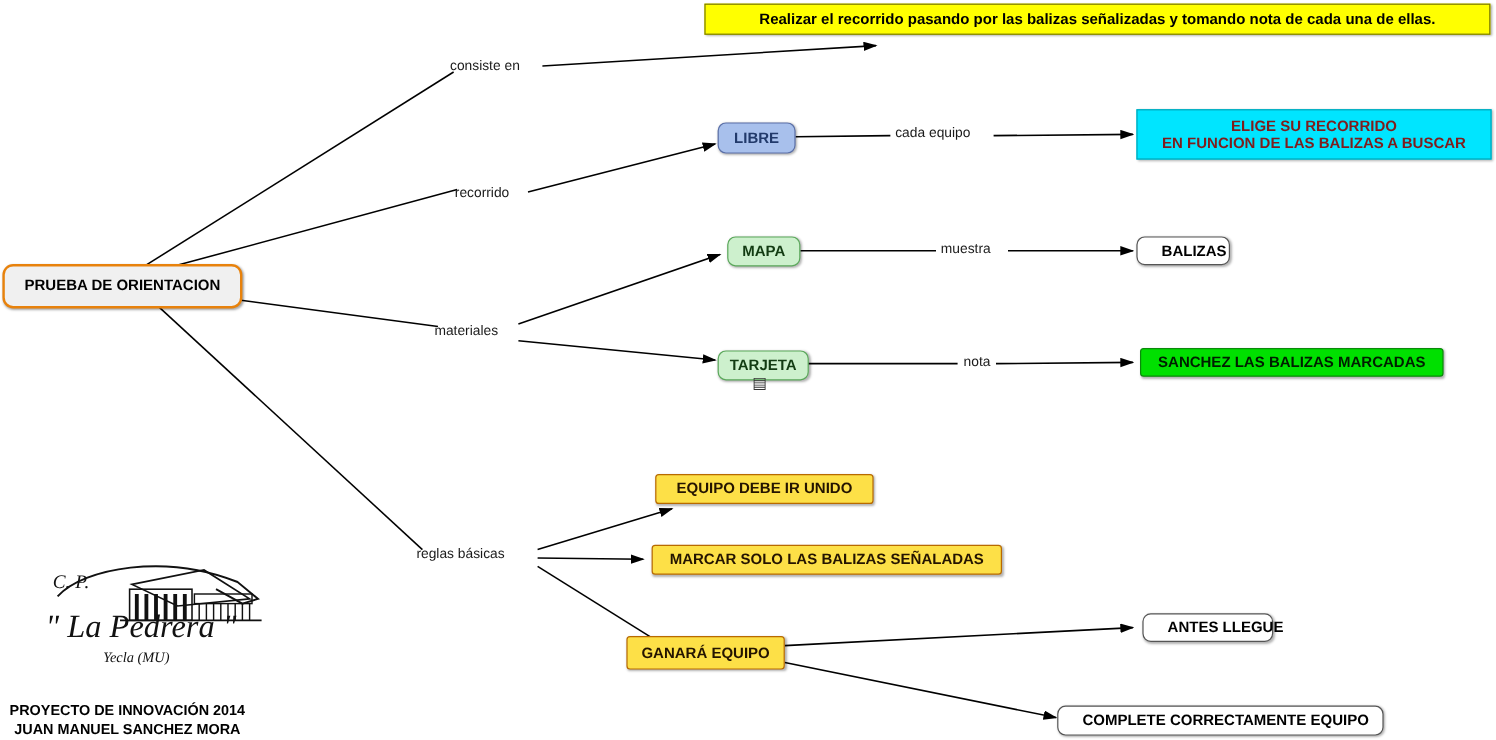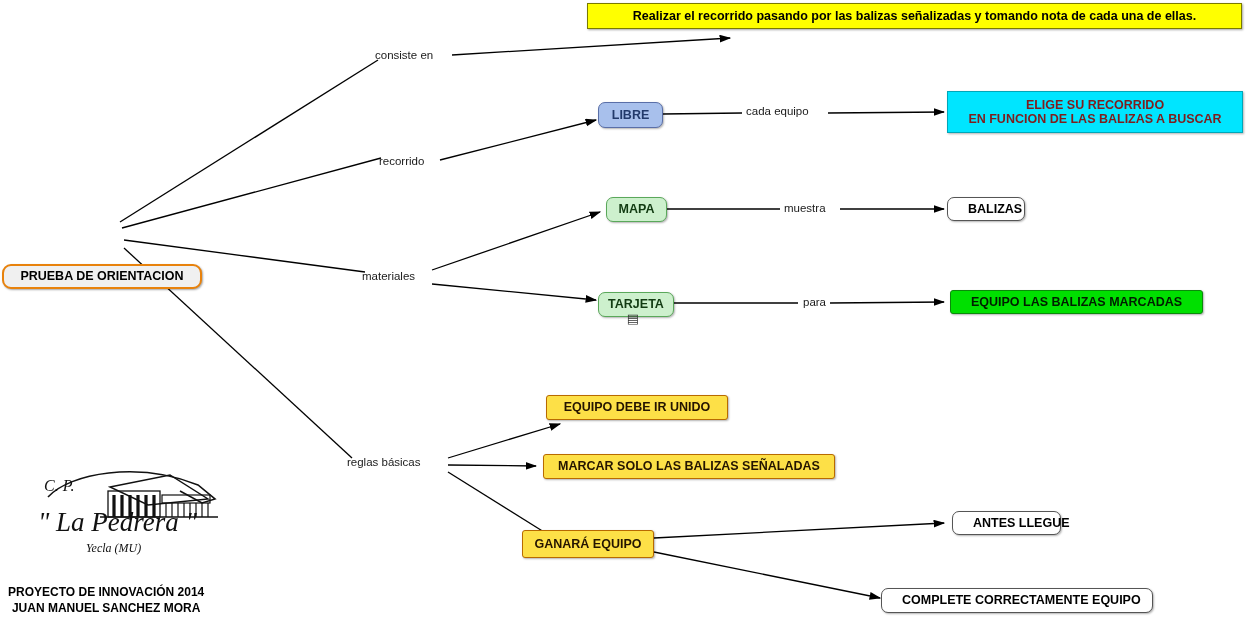--- a/index.html
+++ b/index.html
@@ -193,21 +193,21 @@
 
     <path d="M 448 465 L 536 466" stroke="#000" stroke-width="1.3" fill="none" marker-end="url(#arrow)"></path>
 
     <path d="M 448 472 L 544 532" stroke="#000" stroke-width="1.3" fill="none"></path>
 
     <path d="M 654 538 L 944 523" stroke="#000" stroke-width="1.3" fill="none" marker-end="url(#arrow)"></path>
 
     <path d="M 654 552 L 880 598" stroke="#000" stroke-width="1.3" fill="none" marker-end="url(#arrow)"></path>
   </svg>
 
-  <div class="node n-root" style="left:2px; top:220px; width:200px; height:25px;margin-top:44px;">
+  <div class="node n-root" style="left:2px; top:220px; width:200px; height:37px;">
     <span class="node-label">PRUEBA DE ORIENTACION</span>
   </div>
 
   <div class="node n-yellow" style="left:587px; top:3px; width:655px; height:25px;">
     <span class="node-label">Realizar el recorrido pasando por las balizas señalizadas y tomando nota de cada una de ellas.</span>
   </div>
 
   <div class="node n-blue" style="left:598px; top:102px; width:65px; height:26px;">
     <span class="node-label">LIBRE</span>
   </div>
@@ -224,21 +224,21 @@
   <div class="node n-white" style="left:947px; top:197px; width:78px; height:24px;">
     <span class="node-label">BALIZAS</span>
   </div>
 
   <div class="node n-lgreen" style="left:598px; top:292px; width:76px; height:25px;">
     <span class="node-label">TARJETA</span>
   </div>
   <div class="doc-icon" style="left:626px; top:311px;">▤</div>
 
   <div class="node n-green" style="left:950px; top:290px; width:253px; height:24px;">
-    <span class="node-label">EQUIPO LAS BALIZAS MARCADAS</span>
+    <span class="node-label">SANCHEZ LAS BALIZAS MARCADAS</span>
   </div>
 
   <div class="node n-orange" style="left:546px; top:395px; width:182px; height:25px;">
     <span class="node-label">EQUIPO DEBE IR UNIDO</span>
   </div>
 
   <div class="node n-orange" style="left:543px; top:454px; width:292px; height:25px;">
     <span class="node-label">MARCAR SOLO LAS BALIZAS SEÑALADAS</span>
   </div>
 
@@ -253,21 +253,21 @@
   <div class="node n-white" style="left:881px; top:588px; width:272px; height:25px;">
     <span class="node-label">COMPLETE CORRECTAMENTE EQUIPO</span>
   </div>
 
   <div class="edge-label" style="left:375px; top:49px;">consiste en</div>
   <div class="edge-label" style="left:379px; top:155px;">recorrido</div>
   <div class="edge-label" style="left:362px; top:270px;">materiales</div>
   <div class="edge-label" style="left:347px; top:456px;">reglas básicas</div>
   <div class="edge-label" style="left:746px; top:105px;">cada equipo</div>
   <div class="edge-label" style="left:784px; top:202px;">muestra</div>
-  <div class="edge-label" style="left:803px; top:296px;">para</div>
+  <div class="edge-label" style="left:803px; top:296px;">nota</div>
 
   <div class="logo" style="left:30px; top:455px; width:195px; height:110px;">
     <svg width="195" height="110" viewBox="0 0 195 110">
       <path d="M18 42 C40 18, 108 6, 168 30 L185 44 L172 48 L150 36" fill="none" stroke="#111" stroke-width="1.6"></path>
       <path d="M80 32 L140 20 L178 44 L118 50 Z" fill="none" stroke="#111" stroke-width="1.4"></path>
       <rect x="78" y="36" width="52" height="26" fill="none" stroke="#111" stroke-width="1.3"></rect>
       <path d="M84 40 L84 62 M92 40 L92 62 M100 40 L100 62 M108 40 L108 62 M116 40 L116 62 M124 40 L124 62" stroke="#111" stroke-width="3.2"></path>
       <rect x="132" y="40" width="48" height="8" fill="none" stroke="#111" stroke-width="1.2"></rect>
       <path d="M136 48 L136 62 M142 48 L142 62 M148 48 L148 62 M154 48 L154 62 M160 48 L160 62 M166 48 L166 62 M172 48 L172 62 M178 48 L178 62" stroke="#111" stroke-width="1.2"></path>
       <path d="M70 62 L188 62" stroke="#111" stroke-width="1.4"></path>

